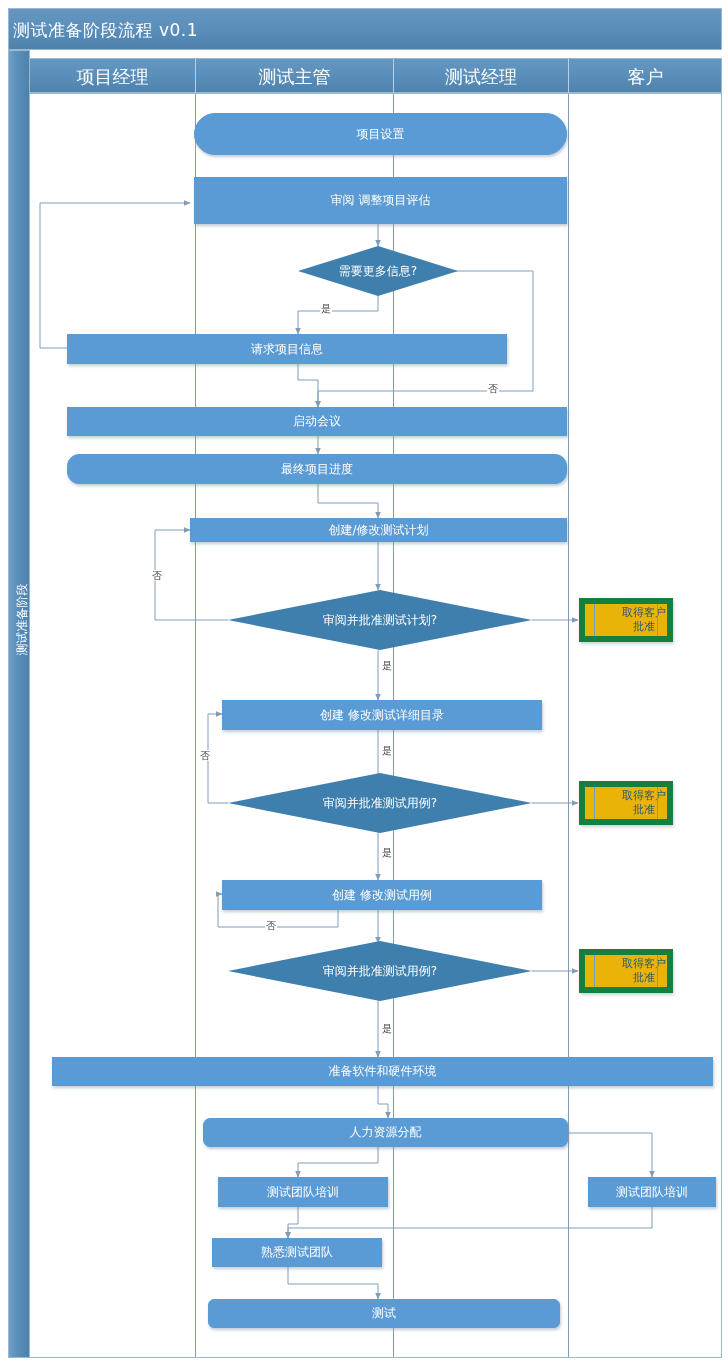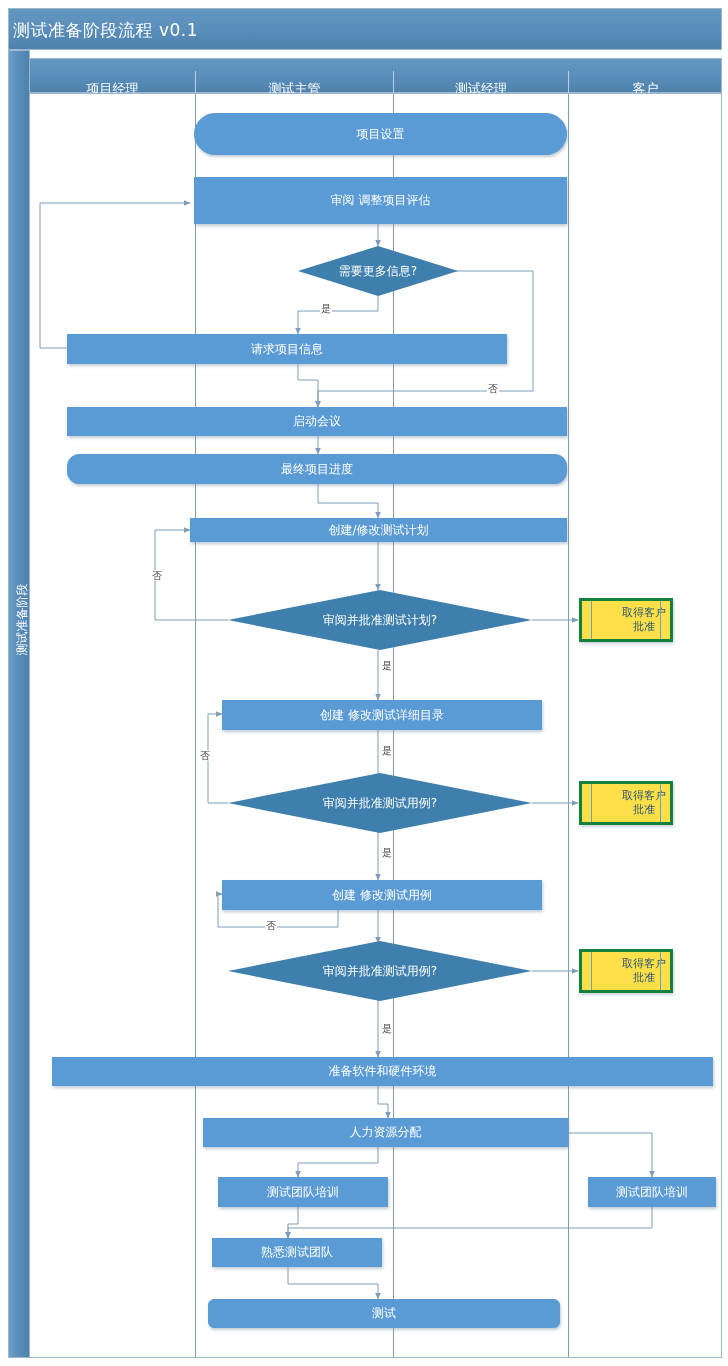--- a/index.html
+++ b/index.html
@@ -16,42 +16,42 @@
   .lane-side{position:absolute;left:8px;top:50px;width:22px;height:1308px;
     background:linear-gradient(90deg,#6ea0c8 0%,#5b8fbb 40%,#4e82ad 100%);
     border:1px solid #9cb8cf;box-sizing:border-box;}
   .lane-side-label{position:absolute;left:-62px;top:560px;width:150px;
     transform:rotate(-90deg);transform-origin:center;text-align:center;
     color:#fff;font-size:12px;white-space:nowrap;}
 
   .header-row{position:absolute;left:30px;top:58px;width:692px;height:35px;
     background:linear-gradient(180deg,#6396c0 0%,#5b8fbb 50%,#4e82ad 100%);
     border:1px solid #9cb8cf;border-left:none;box-sizing:border-box;}
-  .col-head{position:absolute;top:12px;height:35px;line-height:35px;text-align:center;
-    color:#fff;font-size:13px;box-sizing:border-box;}
+  .col-head{position:absolute;top:0;height:35px;line-height:35px;text-align:center;
+    color:#fff;font-size:18px;box-sizing:border-box;}
   .col-head + .col-head{border-left:1px solid #b9cee0;}
 
   .grid{position:absolute;left:30px;top:93px;width:692px;height:1265px;
     border:1px solid #9cb8cf;border-left:none;box-sizing:border-box;background:#fff;}
   .vline{position:absolute;top:0;bottom:0;width:1px;background:#7f9db9;}
 
   
   .shape{position:absolute;box-sizing:border-box;display:flex;align-items:center;
     justify-content:center;color:#fff;font-size:12px;text-align:center;
     line-height:1.25;}
   .proc{background:#5b9bd5;border:1px solid #5b9bd5;
     box-shadow:1px 2px 3px rgba(120,140,160,.45);}
   .term{background:#5b9bd5;border-radius:28px;border:1px solid #5b9bd5;
     box-shadow:1px 2px 3px rgba(120,140,160,.45);}
   .diamond{background:transparent;border:none;color:#fff;}
   .diamond .dshape{position:absolute;inset:0;background:#3f7fad;
     clip-path:polygon(50% 0,100% 50%,50% 100%,0 50%);
     filter:drop-shadow(1px 2px 2px rgba(120,140,160,.5));}
   .diamond .dlabel{position:relative;z-index:2;font-size:12px;}
-  .predef{background:#fde047;border:3px solid #15803d;color:#2c5878;font-size:11px;
+  .predef{background:#eab308;border:6px solid #15803d;color:#2c5878;font-size:11px;
     box-shadow:1px 2px 3px rgba(120,140,160,.4);padding-left:36px;}
   .predef::before,.predef::after{content:"";position:absolute;top:0;bottom:0;
     width:1px;background:#6f9fc4;}
   .predef::before{left:9px;}
   .predef::after{right:9px;}
 
   
   .svg-layer{position:absolute;left:0;top:0;width:728px;height:1366px;
     pointer-events:none;}
   .edge-label{position:absolute;font-size:10px;color:#444;background:#fff;
@@ -190,21 +190,21 @@
 
   <div class="shape diamond" style="left:228px;top:941px;width:304px;height:60px;">
     <div class="dshape"></div>
     <div class="dlabel">审阅并批准测试用例?</div>
   </div>
 
   <div class="shape predef" style="left:579px;top:949px;width:94px;height:44px;">取得客户批准</div>
 
   <div class="shape proc" style="left:52px;top:1057px;width:661px;height:29px;">准备软件和硬件环境</div>
 
-  <div class="shape proc" style="left:203px;top:1118px;width:365px;height:29px;">人力资源分配</div>
+  <div class="shape proc" style="left:203px;top:1118px;width:365px;height:29px;border-radius:7px;">人力资源分配</div>
 
   <div class="shape proc" style="left:218px;top:1177px;width:170px;height:30px;">测试团队培训</div>
 
   <div class="shape proc" style="left:588px;top:1177px;width:128px;height:30px;">测试团队培训</div>
 
   <div class="shape proc" style="left:212px;top:1238px;width:170px;height:29px;">熟悉测试团队</div>
 
   <div class="shape proc" style="left:208px;top:1299px;width:352px;height:29px;border-radius:6px;">测试</div>
 
 </div>

